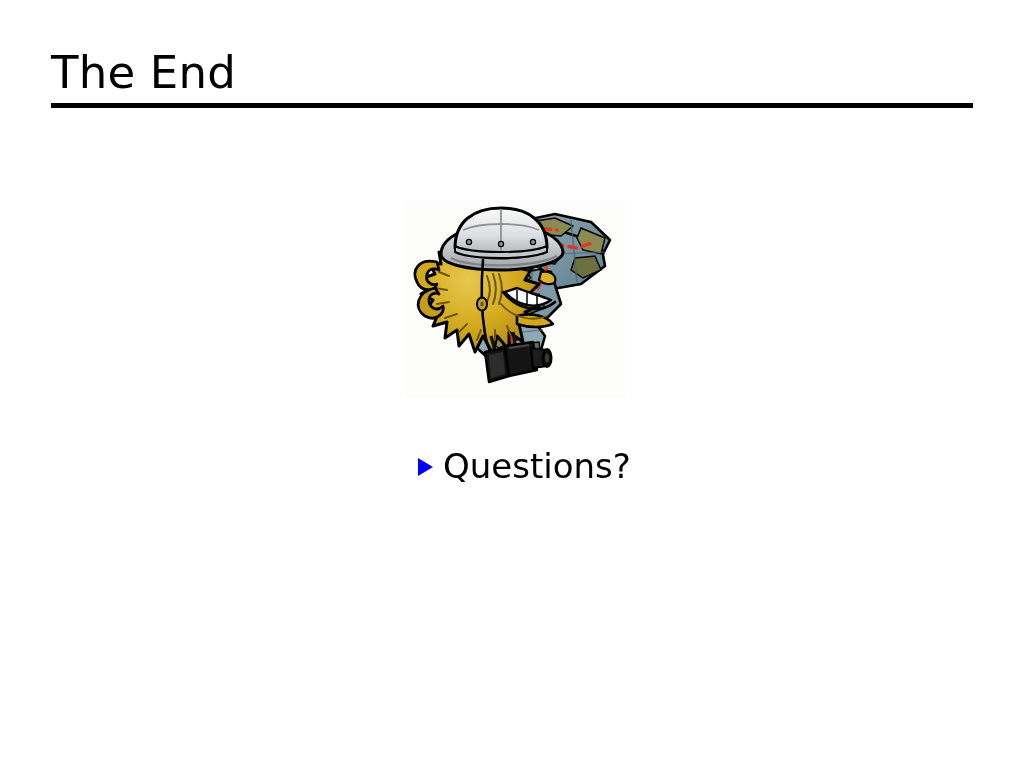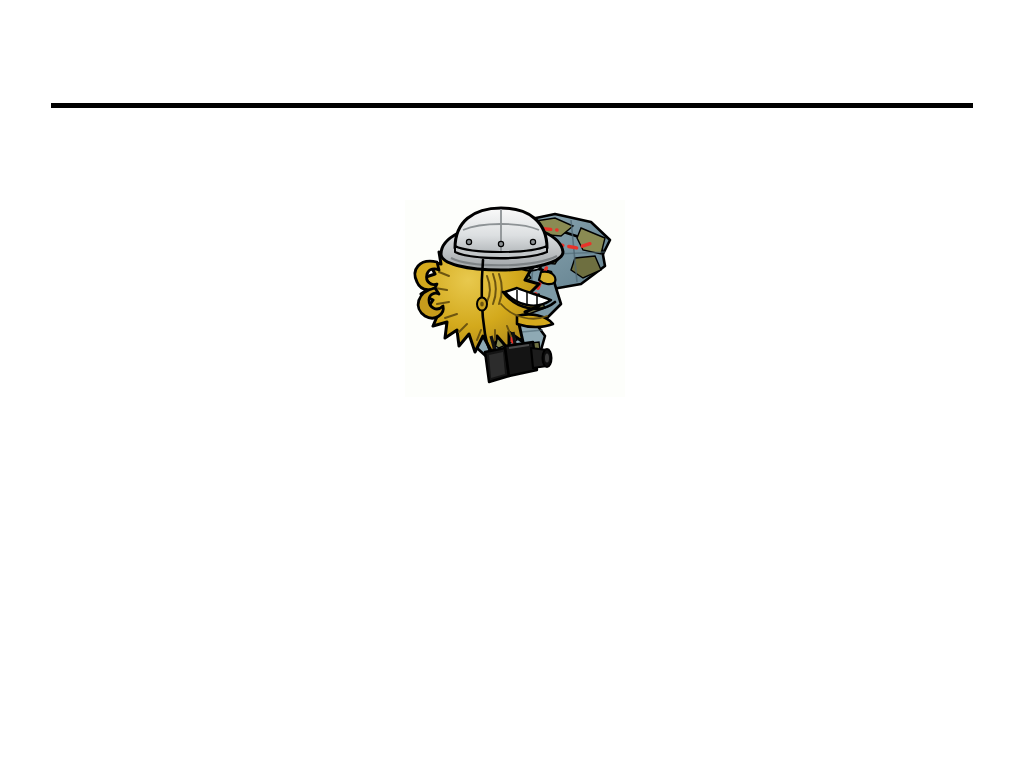--- a/index.html
+++ b/index.html
@@ -86,20 +86,23 @@
     font-weight: 400;
     color: #000000;
     white-space: nowrap;
   }
 </style>
 </head>
 <body>
 
 <div class="slide">
 
+  <div class="title-block">
+    <div class="slide-title">The End</div>
+  </div>
   <div class="title-rule"></div>
 
   <div class="mascot-wrap">
     <svg viewBox="0 0 220 197" xmlns="http://www.w3.org/2000/svg">
       <defs>
         <radialGradient id="bodyGrad" cx="40%" cy="35%" r="75%">
           <stop offset="0%" stop-color="#e8c94e"></stop>
           <stop offset="55%" stop-color="#d3a91c"></stop>
           <stop offset="100%" stop-color="#a8831a"></stop>
         </radialGradient>
@@ -258,14 +261,18 @@
 
         <path d="M126 148 L142 150 L142 166 L128 168 Z" fill="#1c1c1c" stroke="#000" stroke-width="2.2" stroke-linejoin="round"></path>
         <ellipse cx="142" cy="158" rx="4.5" ry="9" fill="#0c0c0c" stroke="#000" stroke-width="2"></ellipse>
         <ellipse cx="142" cy="158" rx="2" ry="4.5" fill="#3a3a3a"></ellipse>
 
         <path d="M104 148 L124 145" fill="none" stroke="#4a4a4a" stroke-width="2"></path>
       </g>
     </svg>
   </div>
 
+  <div class="bullet-row">
+    <span class="bullet-marker"></span>
+    <span class="bullet-text">Questions?</span>
+  </div>
 
 </div>
 
 </body></html>

